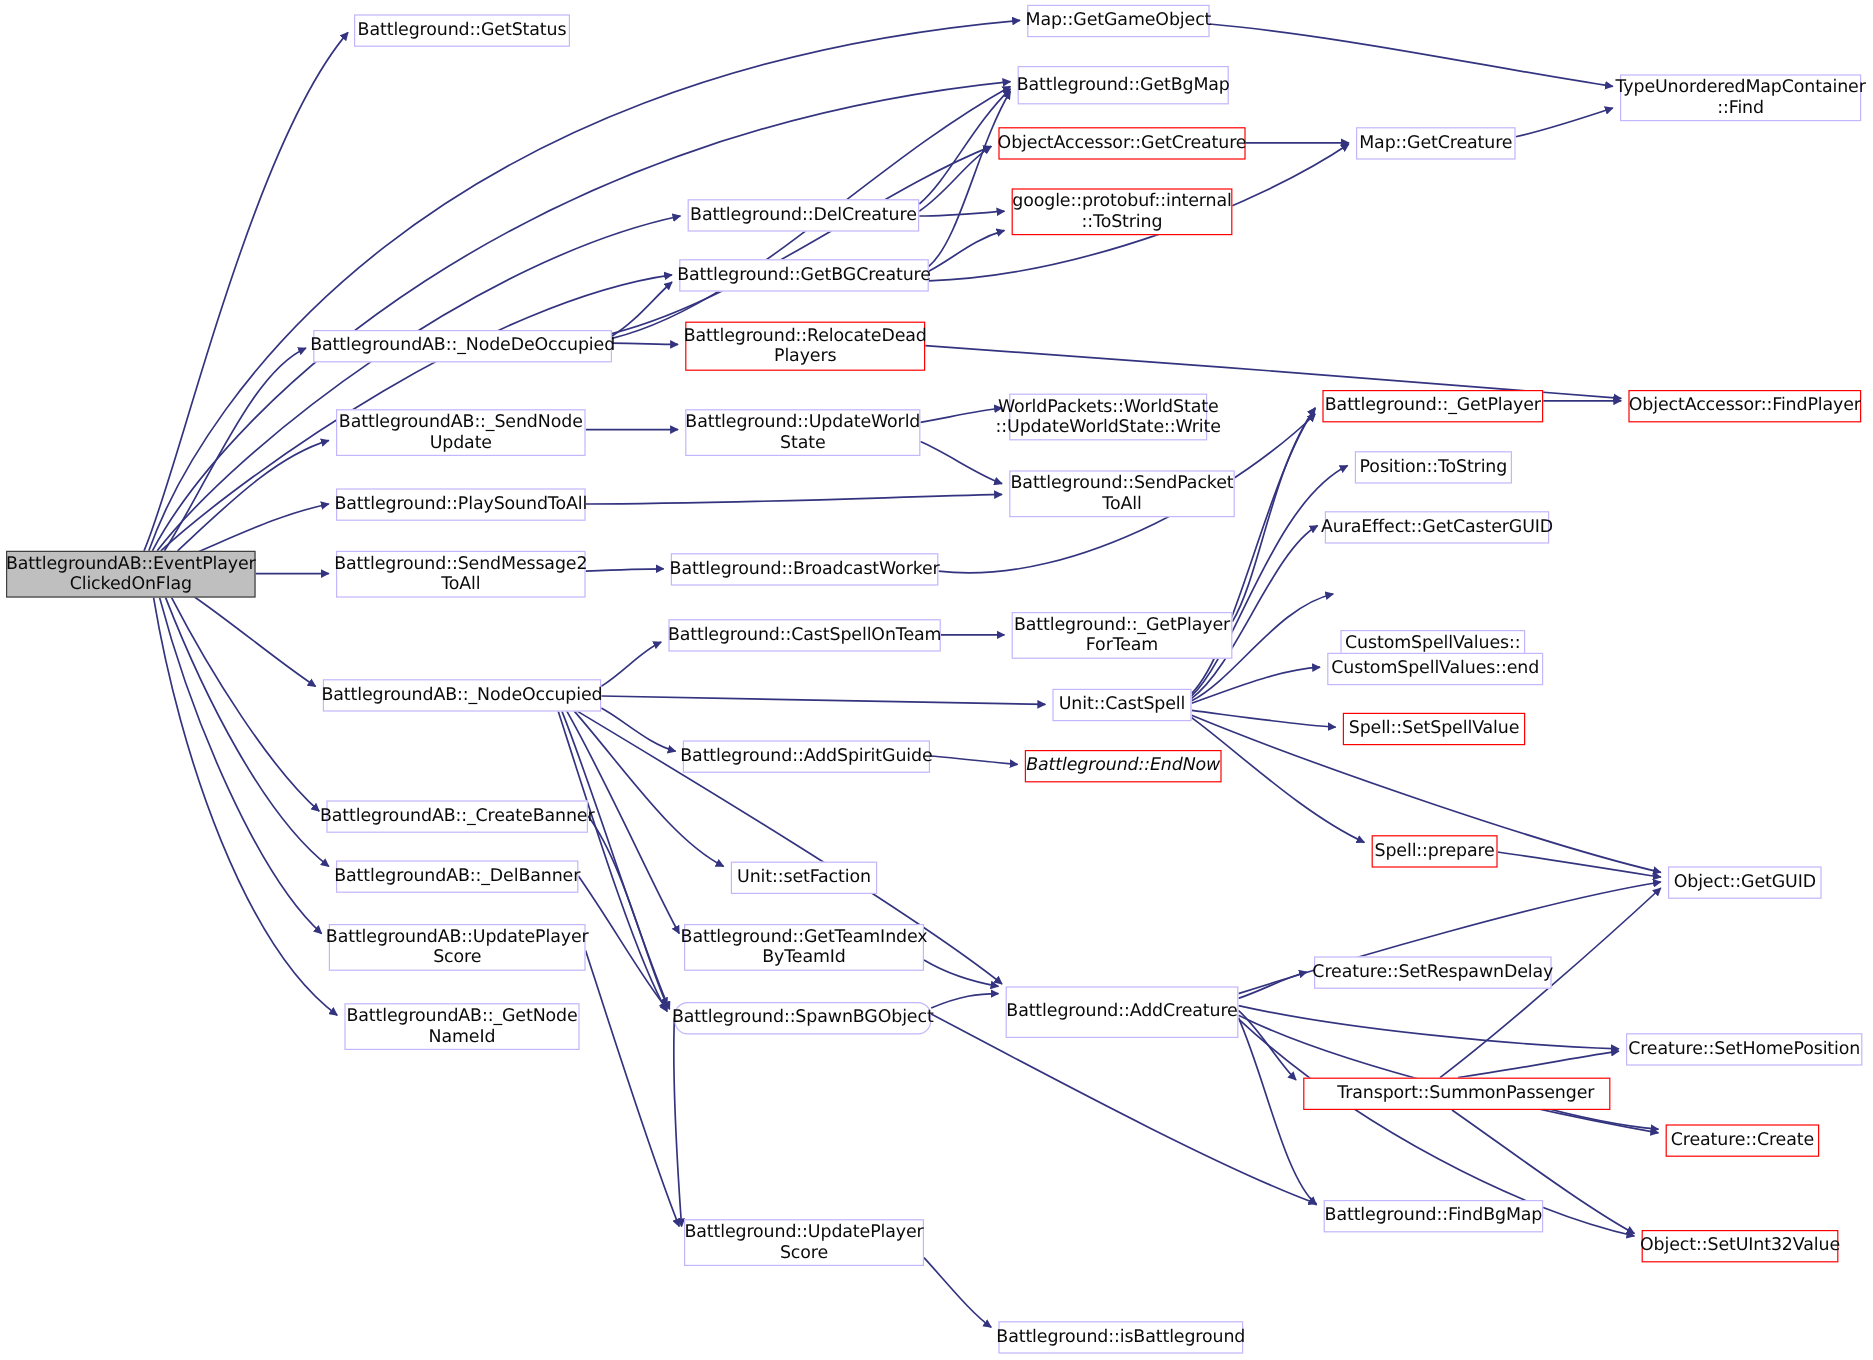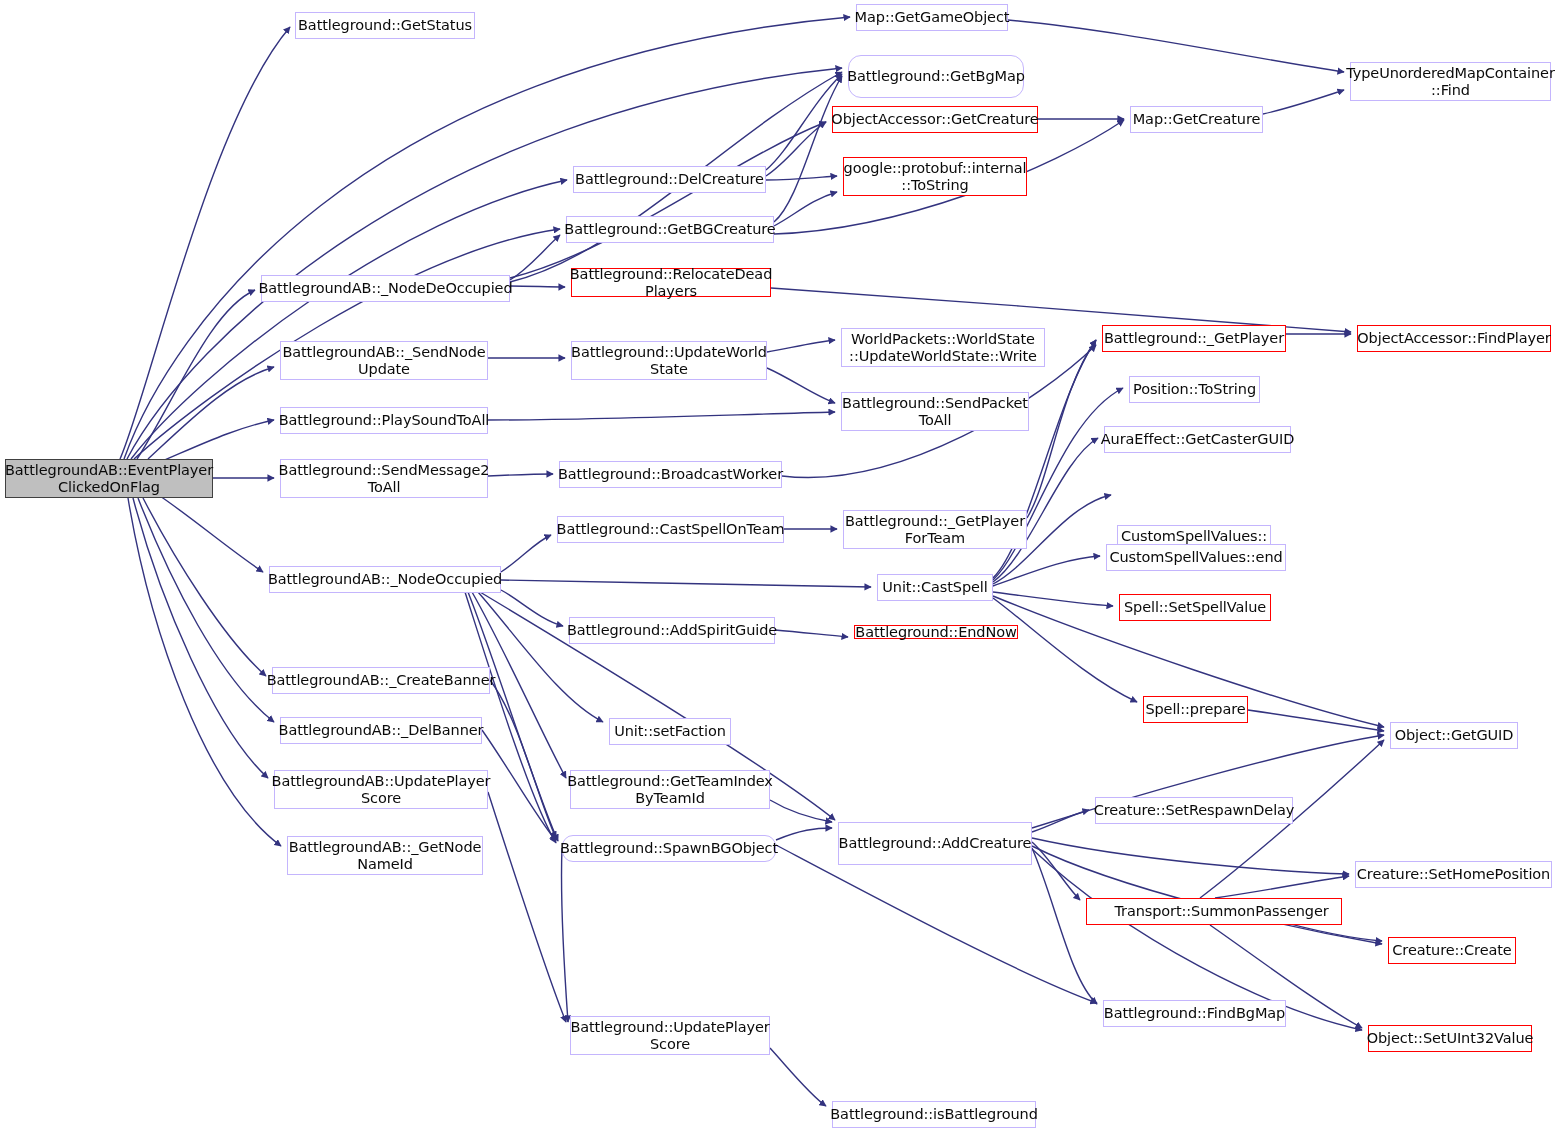--- a/index.html
+++ b/index.html
@@ -143,41 +143,41 @@
       <div class="node" style="left: 280px; top: 459px; width: 208px; height: 39px;">Battleground::SendMessage2
 ToAll</div>
       <div class="node" style="left: 269px; top: 566px; width: 232px; height: 27px;">BattlegroundAB::_NodeOccupied</div>
       <div class="node" style="left: 272px; top: 667px; width: 218px; height: 27px;">BattlegroundAB::_CreateBanner</div>
       <div class="node" style="left: 280px; top: 717px; width: 202px; height: 27px;">BattlegroundAB::_DelBanner</div>
       <div class="node" style="left: 274px; top: 770px; width: 214px; height: 39px;">BattlegroundAB::UpdatePlayer
 Score</div>
       <div class="node" style="left: 287px; top: 836px; width: 196px; height: 39px;">BattlegroundAB::_GetNode
 NameId</div>
       <div class="node" style="left: 856px; top: 4px; width: 152px; height: 27px;">Map::GetGameObject</div>
-      <div class="node" style="left: 848px; top: 55px; width: 176px; height: 43px; border-radius: 13px;">Battleground::GetBgMap</div>
+      <div class="node" style="left: 848px; top: 55px; width: 176px; height: 32px;">Battleground::GetBgMap</div>
       <div class="node red" style="left: 832px; top: 106px; width: 206px; height: 27px;">ObjectAccessor::GetCreature</div>
       <div class="node red" style="left: 843px; top: 157px; width: 184px; height: 39px;">google::protobuf::internal
 ::ToString</div>
       <div class="node" style="left: 573px; top: 166px; width: 193px; height: 27px;">Battleground::DelCreature</div>
       <div class="node" style="left: 566px; top: 216px; width: 208px; height: 27px;">Battleground::GetBGCreature</div>
-      <div class="node red" style="left: 571px; top: 268px; width: 200px; height: 29px;">Battleground::RelocateDead
+      <div class="node red" style="left: 571px; top: 268px; width: 200px; height: 41px;">Battleground::RelocateDead
 Players</div>
       <div class="node" style="left: 571px; top: 341px; width: 196px; height: 39px;">Battleground::UpdateWorld
 State</div>
-      <div class="node" style="left: 841px; top: 328px; width: 204px; height: 39px;">WorldPackets::WorldState
+      <div class="node" style="left: 841px; top: 328px; width: 165px; height: 39px;">WorldPackets::WorldState
 ::UpdateWorldState::Write</div>
       <div class="node" style="left: 841px; top: 392px; width: 188px; height: 39px;">Battleground::SendPacket
 ToAll</div>
       <div class="node" style="left: 559px; top: 461px; width: 223px; height: 27px;">Battleground::BroadcastWorker</div>
       <div class="node" style="left: 557px; top: 516px; width: 227px; height: 27px;">Battleground::CastSpellOnTeam</div>
       <div class="node" style="left: 843px; top: 510px; width: 184px; height: 39px;">Battleground::_GetPlayer
 ForTeam</div>
       <div class="node" style="left: 877px; top: 574px; width: 116px; height: 27px;">Unit::CastSpell</div>
       <div class="node" style="left: 569px; top: 617px; width: 206px; height: 27px;">Battleground::AddSpiritGuide</div>
-      <div class="node red" style="left: 854px; top: 625px; width: 164px; height: 14px;">Battleground::EndNow</div>
+      <div class="node red" style="left: 854px; top: 625px; width: 164px; height: 27px; font-style: italic;">Battleground::EndNow</div>
       <div class="node" style="left: 609px; top: 718px; width: 122px; height: 27px;">Unit::setFaction</div>
       <div class="node" style="left: 570px; top: 770px; width: 200px; height: 39px;">Battleground::GetTeamIndex
 ByTeamId</div>
       <div class="node" style="left: 562px; top: 835px; width: 214px; height: 27px; border-radius: 11px;">Battleground::SpawnBGObject</div>
       <div class="node" style="left: 570px; top: 1016px; width: 200px; height: 39px;">Battleground::UpdatePlayer
 Score</div>
       <div class="node" style="left: 832px; top: 1101px; width: 204px; height: 27px;">Battleground::isBattleground</div>
       <div class="node" style="left: 838px; top: 822px; width: 194px; height: 43px;">Battleground::AddCreature</div>
       <div class="node" style="left: 1350px; top: 62px; width: 201px; height: 39px;">TypeUnorderedMapContainer
 ::Find</div>

